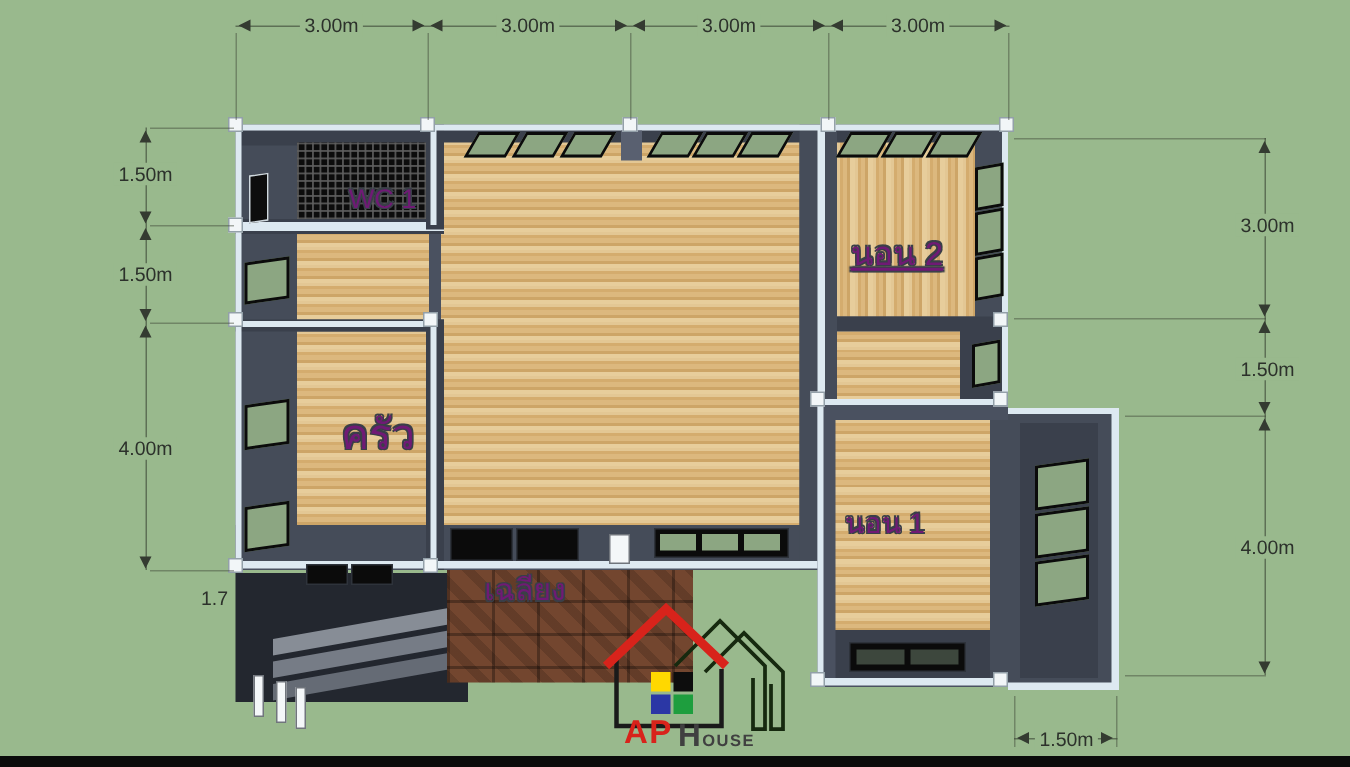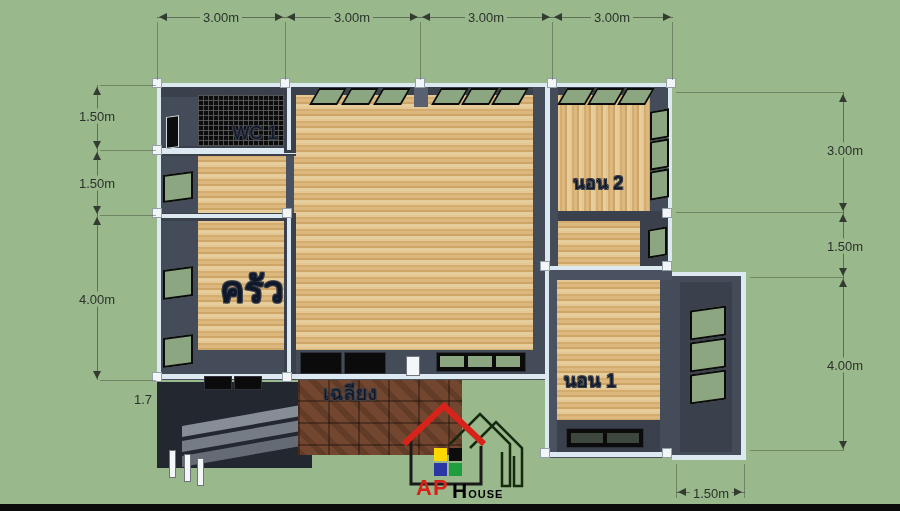--- a/index.html
+++ b/index.html
@@ -21,28 +21,28 @@
   .wall-dk{background:#3a404c;}
   .wall-md{background:#454c59;}
   .trim{background:#dde9f1;}
   .wood-h{background:repeating-linear-gradient(180deg,#e3c794 0 2px,#d4ac6e 2px 4px,#dcb87e 4px 7px,#cda567 7px 9px,#e7cd9b 9px 12px);}
   .wood-v{background:repeating-linear-gradient(90deg,#e3c794 0 2px,#d4ac6e 2px 4px,#dcb87e 4px 7px,#cda567 7px 9px,#e7cd9b 9px 12px);}
   .wc-tile{background-color:#0c0c0c;background-image:linear-gradient(rgba(95,95,95,.85) 1px,transparent 1px),linear-gradient(90deg,rgba(95,95,95,.85) 1px,transparent 1px);background-size:5px 5px;}
   .brick{background-color:#73462f;background-image:linear-gradient(rgba(0,0,0,.3) 2px,transparent 2px),linear-gradient(90deg,rgba(0,0,0,.3) 2px,transparent 2px),repeating-linear-gradient(45deg,rgba(0,0,0,.14) 0 6px,transparent 6px 15px);background-size:30px 22px,30px 22px,auto;}
   .pane{position:absolute;background:#8ca682;border:2px solid #0b0b0b;}
   .blackpanel{position:absolute;background:#0b0b0b;border:1px solid #2e333b;}
   .post{position:absolute;width:10px;height:10px;background:#f2f6f8;border:1px solid #93a0a9;box-sizing:border-box;}
-  .room-label{position:absolute;transform:translate(-50%,-50%);color:#0f172a;white-space:nowrap;
+  .room-label{position:absolute;transform:translate(-50%,-50%);color:#701a75;white-space:nowrap;
     font-family:"Liberation Sans",sans-serif;
     text-shadow:-1px -1px 0 #3a3f48,1px -1px 0 #3a3f48,-1px 1px 0 #3a3f48,1px 1px 0 #3a3f48;}
   .step{position:absolute;transform:skewY(-10deg);transform-origin:left center;}
   .whitepost{position:absolute;background:#f4f7f9;border:1px solid #70757c;box-sizing:border-box;}
   
   #logo-ap{position:absolute;left:416px;top:475px;font-size:22px;font-weight:bold;color:#d8231b;letter-spacing:1px;}
-  #logo-house{position:absolute;left:452px;top:479px;font-size:15px;font-weight:bold;color:#000000;
+  #logo-house{position:absolute;left:452px;top:479px;font-size:15px;font-weight:bold;color:#404040;
               font-variant:small-caps;display:inline-block;letter-spacing:1px;}
   #logo-house::first-letter{font-size:21px;}
   #bottom-bar{position:absolute;left:0;top:504px;width:900px;height:7px;background:#0b0b0b;}
 </style>
 </head>
 <body>
 
 <div id="stage">
 
   <div class="abs" style="left:157px;top:382px;width:155px;height:86px;background:#23272f;"></div>
@@ -150,23 +150,23 @@
   <div class="post" style="left:152px;top:372px;"></div>
   <div class="post" style="left:282px;top:208px;"></div>
   <div class="post" style="left:282px;top:372px;"></div>
   <div class="post" style="left:662px;top:208px;"></div>
   <div class="post" style="left:540px;top:261px;"></div>
   <div class="post" style="left:662px;top:261px;"></div>
   <div class="post" style="left:540px;top:448px;"></div>
   <div class="post" style="left:662px;top:448px;"></div>
 
   <div class="room-label" style="left:255px;top:133px;font-size:18px;">WC 1</div>
-  <div class="room-label" style="left:598px;top:182px;font-size:18px;">นอน 2</div>
-  <div class="room-label" style="left:252px;top:289px;font-size:36px;font-weight:bold;">ครัว</div>
-  <div class="room-label" style="left:590px;top:348px;font-size:19px;margin-top:32px;">นอน 1</div>
+  <div class="room-label" style="left:598px;top:169px;font-size:22px;text-decoration:underline;">นอน 2</div>
+  <div class="room-label" style="left:252px;top:289px;font-size:28px;">ครัว</div>
+  <div class="room-label" style="left:590px;top:348px;font-size:19px;">นอน 1</div>
   <div class="room-label" style="left:350px;top:393px;font-size:20px;">เฉลียง</div>
 
   <div class="dim-line" style="left:157px;top:17px;width:516px;height:1px;"></div>
   <div class="ext-line" style="left:157px;top:22px;width:1px;height:58px;"></div>
   <div class="ext-line" style="left:285px;top:22px;width:1px;height:58px;"></div>
   <div class="ext-line" style="left:420px;top:22px;width:1px;height:58px;"></div>
   <div class="ext-line" style="left:552px;top:22px;width:1px;height:58px;"></div>
   <div class="ext-line" style="left:672px;top:22px;width:1px;height:58px;"></div>
   <div class="arr arr-l" style="left:159px;top:13px;"></div>
   <div class="arr arr-r" style="left:275px;top:13px;"></div>

